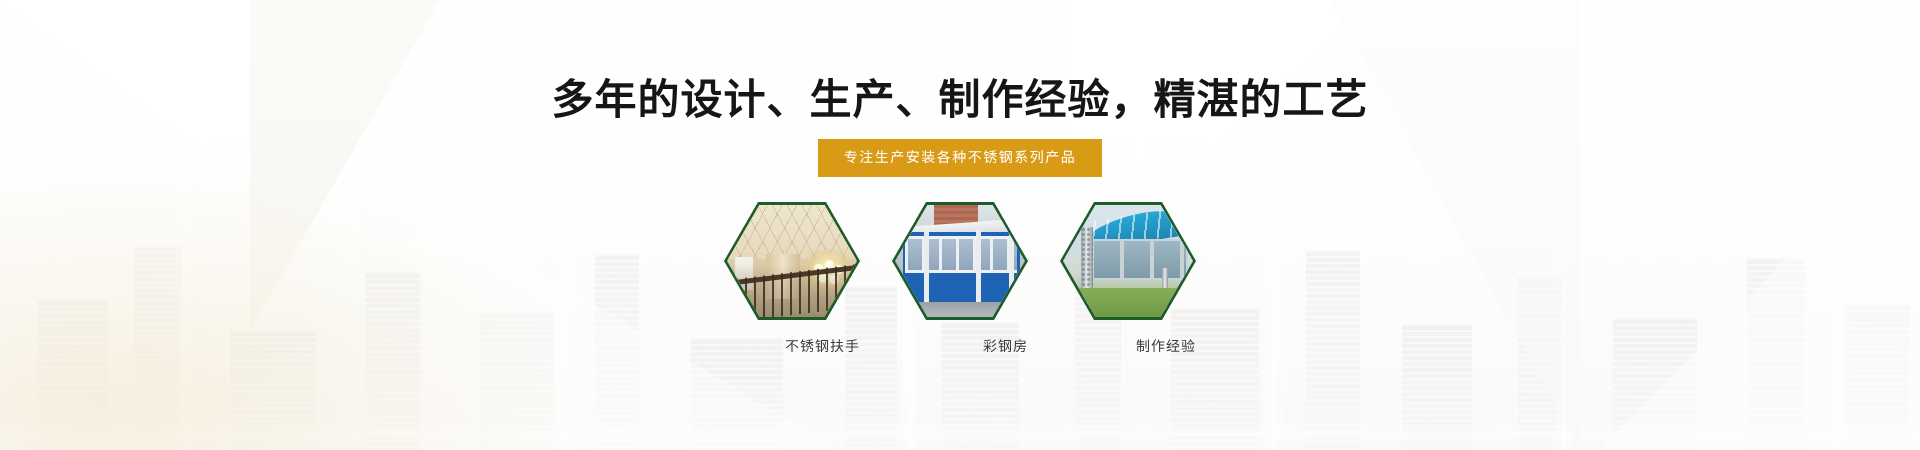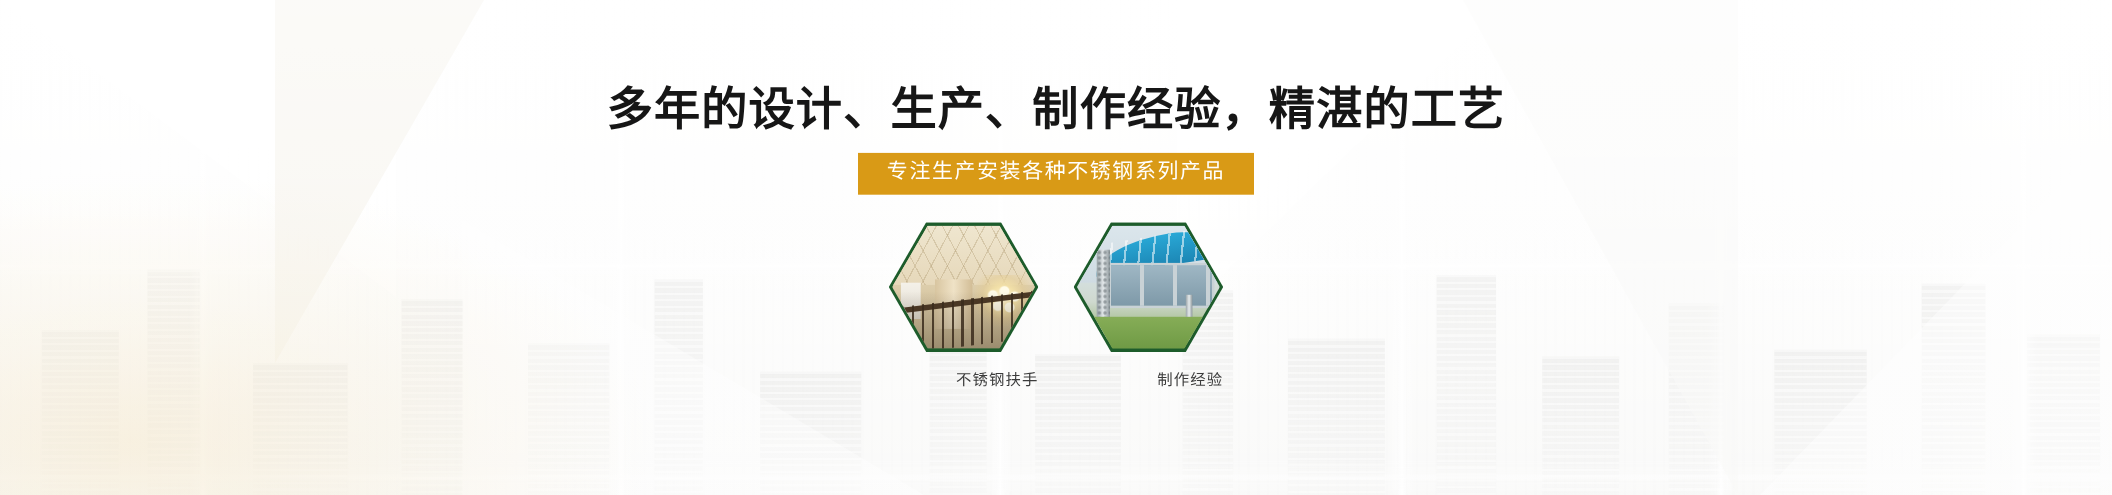--- a/index.html
+++ b/index.html
@@ -68,24 +68,23 @@
     font-weight:bold;color:#161616;
     letter-spacing:1px;
     white-space:nowrap;
   }
 
   .badge-wrap{position:absolute;left:0;right:0;top:139px;text-align:center;}
   .badge{
     display:inline-block;
     background:#d99a16;
     color:#ffffff;
-    font-size:19px;line-height:19px;
+    font-size:14px;line-height:19px;
     letter-spacing:1.5px;
     padding:9px 26px 10px 26px;
-    font-family:Liberation Mono, monospace;
   }
 
   
   .cards{
     position:absolute;left:0;right:0;top:202px;
     display:flex;justify-content:center;align-items:flex-start;
     gap:32px;
   }
   .card{width:136px;display:flex;flex-direction:column;align-items:flex-end;}
 
@@ -276,20 +275,38 @@
               <div class="win"></div>
               <div class="curt"></div>
               <div class="chand"></div>
               <div class="rail"></div>
             </div>
           </div>
         </div>
         <div class="card-label">不锈钢扶手</div>
       </div>
 
+      <div class="card">
+        <div class="hex-outer">
+          <div class="hex-inner">
+            <div class="hex-art art2">
+              <div class="sky"></div>
+              <div class="brick"></div>
+              <div class="roof"></div>
+              <div class="body"></div>
+              <div class="glass"></div>
+              <div class="post p1"></div>
+              <div class="post p2"></div>
+              <div class="post p3"></div>
+              <div class="ground"></div>
+            </div>
+          </div>
+        </div>
+        <div class="card-label">彩钢房</div>
+      </div>
 
 
       <div class="card">
         <div class="hex-outer">
           <div class="hex-inner">
             <div class="hex-art art4">
               <div class="sky"></div>
               <div class="canopy"></div>
               <div class="boards"></div>
               <div class="pillar"></div>

